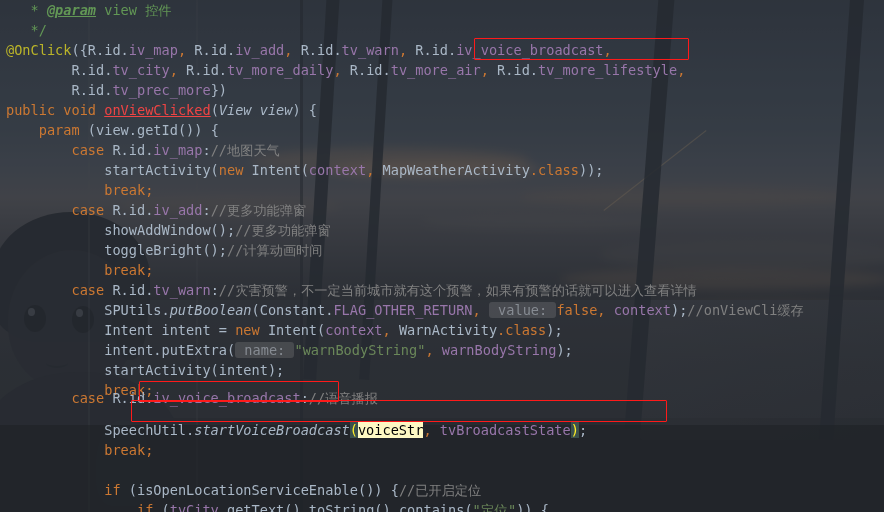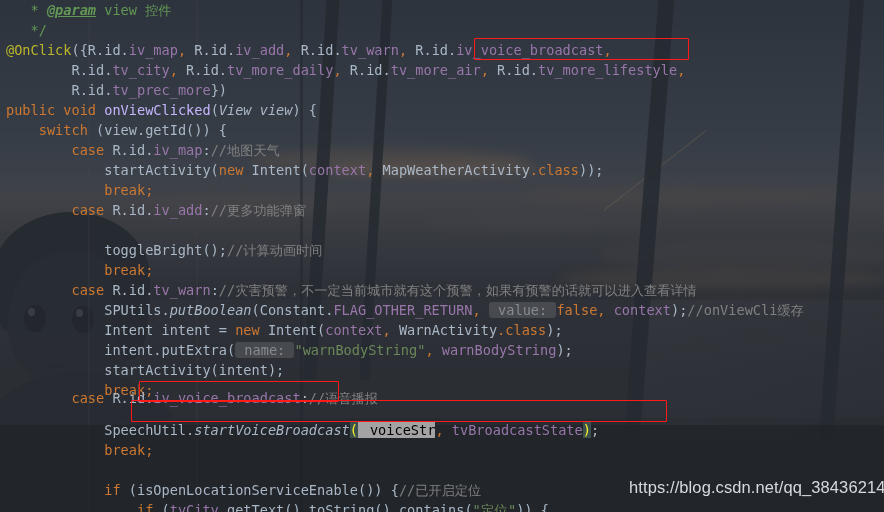--- a/index.html
+++ b/index.html
@@ -172,39 +172,38 @@
     white-space: pre;
     padding-left: 6px;
   }
 
   
   .kw      { color: #cc7832; }
   .plain   { color: #a9b7c6; }
   .field   { color: #9876aa; text-align: right; }           
   .field-i { color: #9876aa; }
   .static-i{ color: #a9b7c6; font-style: italic; }
-  .method  { color: #c4b5fd; }
+  .method  { color: #ef4444; text-decoration: underline; }
   .str     { color: #6a8759; }
   .cmt     { color: #808080; }
   .cmt-doc { color: #629755; }
   .doc-tag { color: #629755; font-weight: bold; font-style: italic; text-decoration: underline; }
   .anno    { color: #bbb529; margin-top: 8px; }
   .cls     { color: #a9b7c6; font-style: italic; }
   .punc    { color: #a9b7c6; }
 
   
   .hint {
     background: rgba(150,150,150,.25);
     color: #868b92;
     border-radius: 3px;
     padding: 0 1px;
   }
   .sel-green {
-    background: #a3a3a3;
-    padding-left: 12px;
+    background: #fef9c3;
   }
   
   .brace-hl { background: #3b514d; color:#ffef28; }
 
   
   .redbox {
     position: absolute;
     border: 1.6px solid #ff1a1a;
     box-sizing: border-box;
     pointer-events: none;
@@ -280,30 +279,31 @@
     <div class="line" style="top:20px"><span class="cmt-doc">   */</span></div>
 
     <div class="line" style="top:40px"><span class="anno">@OnClick</span><span class="punc">({</span><span class="plain">R.id.</span><span class="field-i">iv_map</span><span class="kw">, </span><span class="plain">R.id.</span><span class="field-i">iv_add</span><span class="kw">, </span><span class="plain">R.id.</span><span class="field-i">tv_warn</span><span class="kw">, </span><span class="plain">R.id.</span><span class="field-i">iv_voice_broadcast</span><span class="kw">,</span></div>
 
     <div class="line" style="top:60px"><span class="plain">        R.id.</span><span class="field-i">tv_city</span><span class="kw">, </span><span class="plain">R.id.</span><span class="field-i">tv_more_daily</span><span class="kw">, </span><span class="plain">R.id.</span><span class="field-i">tv_more_air</span><span class="kw">, </span><span class="plain">R.id.</span><span class="field-i">tv_more_lifestyle</span><span class="kw">,</span></div>
 
     <div class="line" style="top:80px"><span class="plain">        R.id.</span><span class="field-i">tv_prec_more</span><span class="punc">})</span></div>
 
     <div class="line" style="top:100px"><span class="kw">public void </span><span class="method">onViewClicked</span><span class="punc">(</span><span class="cls">View view</span><span class="punc">) {</span></div>
 
-    <div class="line" style="top:120px"><span class="plain">    </span><span class="kw">switch </span><span class="punc">(</span><span class="plain">view.getId</span><span class="punc">()) {</span></div>
+    <div class="line" style="top:120px"><span class="plain">    </span><span class="kw">param </span><span class="punc">(</span><span class="plain">view.getId</span><span class="punc">()) {</span></div>
 
     <div class="line" style="top:140px"><span class="plain">        </span><span class="kw">case </span><span class="plain">R.id.</span><span class="field-i">iv_map</span><span class="punc">:</span><span class="cmt">//</span><span class="cmt cn">地图天气</span></div>
 
     <div class="line" style="top:160px"><span class="plain">            startActivity</span><span class="punc">(</span><span class="kw">new </span><span class="plain">Intent</span><span class="punc">(</span><span class="field">context</span><span class="kw">, </span><span class="plain">MapWeatherActivity</span><span class="kw">.class</span><span class="punc">));</span></div>
 
     <div class="line" style="top:180px"><span class="plain">            </span><span class="kw">break;</span></div>
 
     <div class="line" style="top:200px"><span class="plain">        </span><span class="kw">case </span><span class="plain">R.id.</span><span class="field-i">iv_add</span><span class="punc">:</span><span class="cmt">//</span><span class="cmt cn">更多功能弹窗</span></div>
 
+    <div class="line" style="top:220px"><span class="plain">            showAddWindow</span><span class="punc">();</span><span class="cmt">//</span><span class="cmt cn">更多功能弹窗</span></div>
 
     <div class="line" style="top:240px"><span class="plain">            toggleBright</span><span class="punc">();</span><span class="cmt">//</span><span class="cmt cn">计算动画时间</span></div>
 
     <div class="line" style="top:260px"><span class="plain">            </span><span class="kw">break;</span></div>
 
     <div class="line" style="top:280px"><span class="plain">        </span><span class="kw">case </span><span class="plain">R.id.</span><span class="field-i">tv_warn</span><span class="punc">:</span><span class="cmt">//</span><span class="cmt cn">灾害预警，不一定当前城市就有这个预警，如果有预警的话就可以进入查看详情</span></div>
 
     <div class="line" style="top:300px"><span class="plain">            SPUtils</span><span class="punc">.</span><span class="static-i">putBoolean</span><span class="punc">(</span><span class="plain">Constant</span><span class="punc">.</span><span class="field-i">FLAG_OTHER_RETURN</span><span class="kw">, </span><span class="hint"> value: </span><span class="kw">false</span><span class="kw">, </span><span class="field">context</span><span class="punc">);</span><span class="cmt">//onViewCli</span><span class="cmt cn">缓存</span></div>
 
     <div class="line" style="top:320px"><span class="plain">            Intent intent </span><span class="punc">= </span><span class="kw">new </span><span class="plain">Intent</span><span class="punc">(</span><span class="field">context</span><span class="kw">, </span><span class="plain">WarnActivity</span><span class="kw">.class</span><span class="punc">);</span></div>
@@ -325,15 +325,14 @@
 
     <div class="line" style="top:500px"><span class="plain">                </span><span class="kw">if </span><span class="punc">(</span><span class="field">tvCity</span><span class="punc">.</span><span class="plain">getText</span><span class="punc">().</span><span class="plain">toString</span><span class="punc">().</span><span class="plain">contains</span><span class="punc">(</span><span class="str">"定位"</span><span class="punc">)) {</span></div>
 
     
   </div>
 
   <div class="redbox" id="redbox-decl"></div>
   <div class="redbox" id="redbox-case"></div>
   <div class="redbox" id="redbox-call"></div>
 
-  <div id="watermark">https://blog.csdn.net/qq_38436214</div>
 
 </div>
 
 </body></html>

